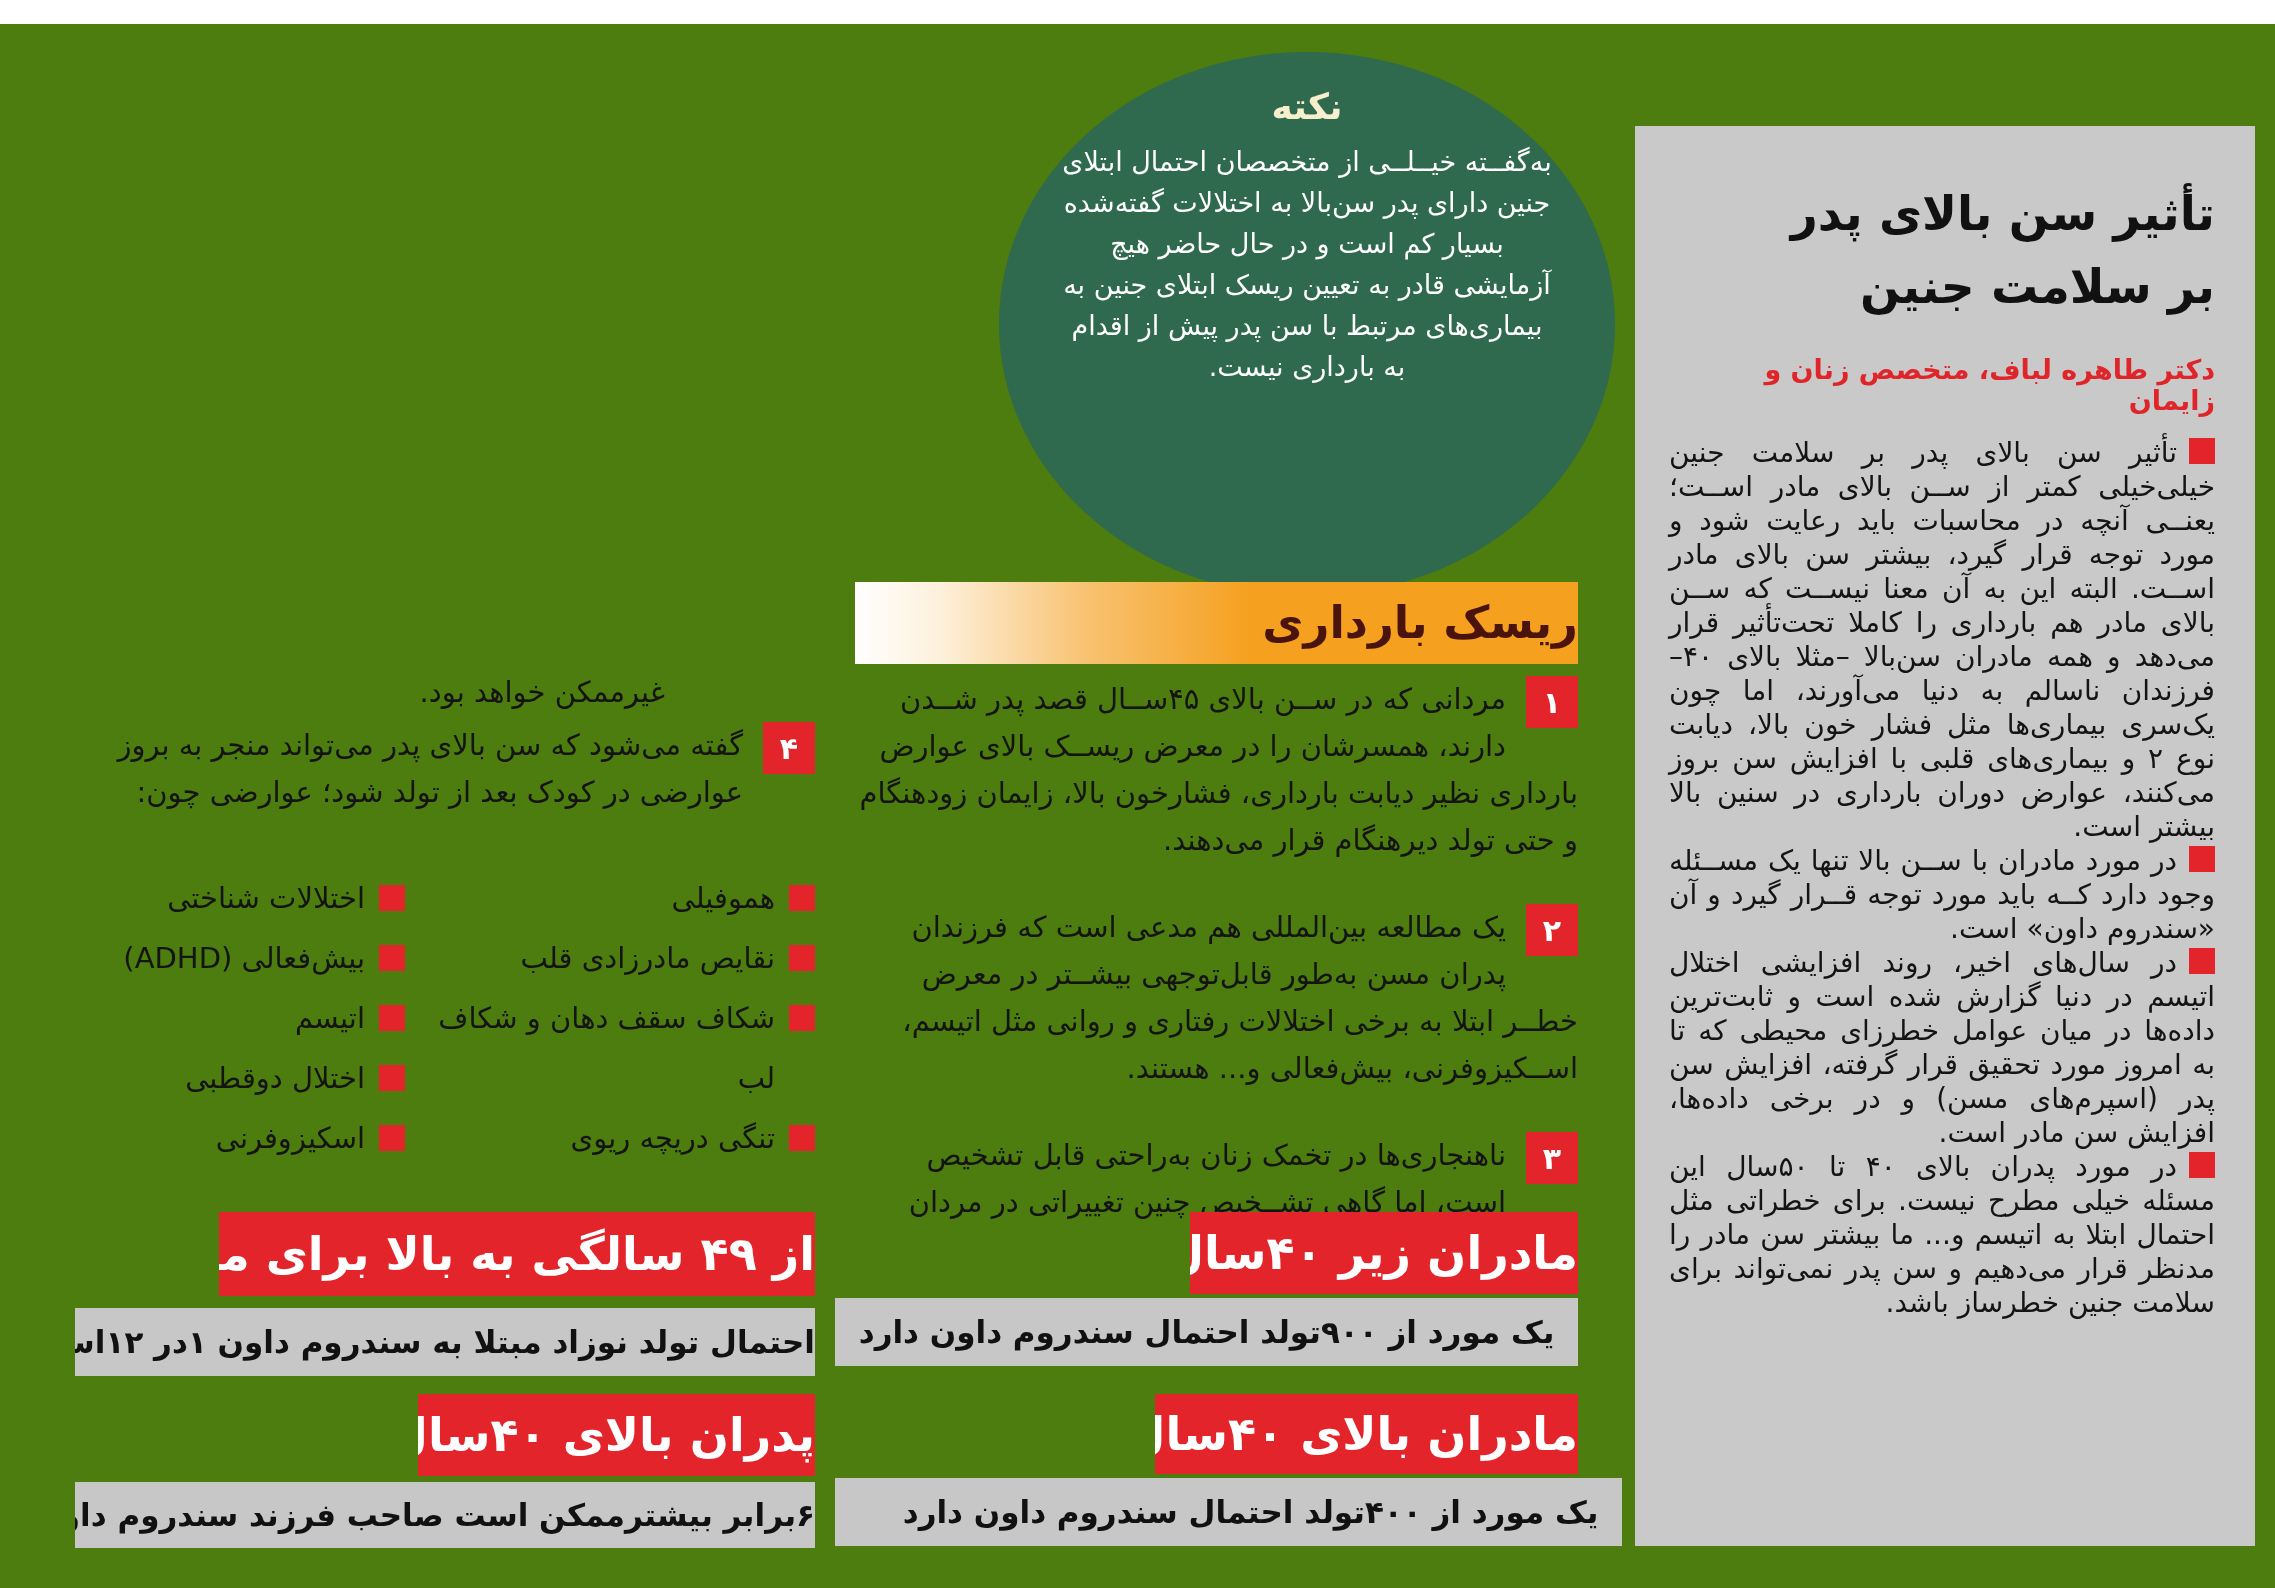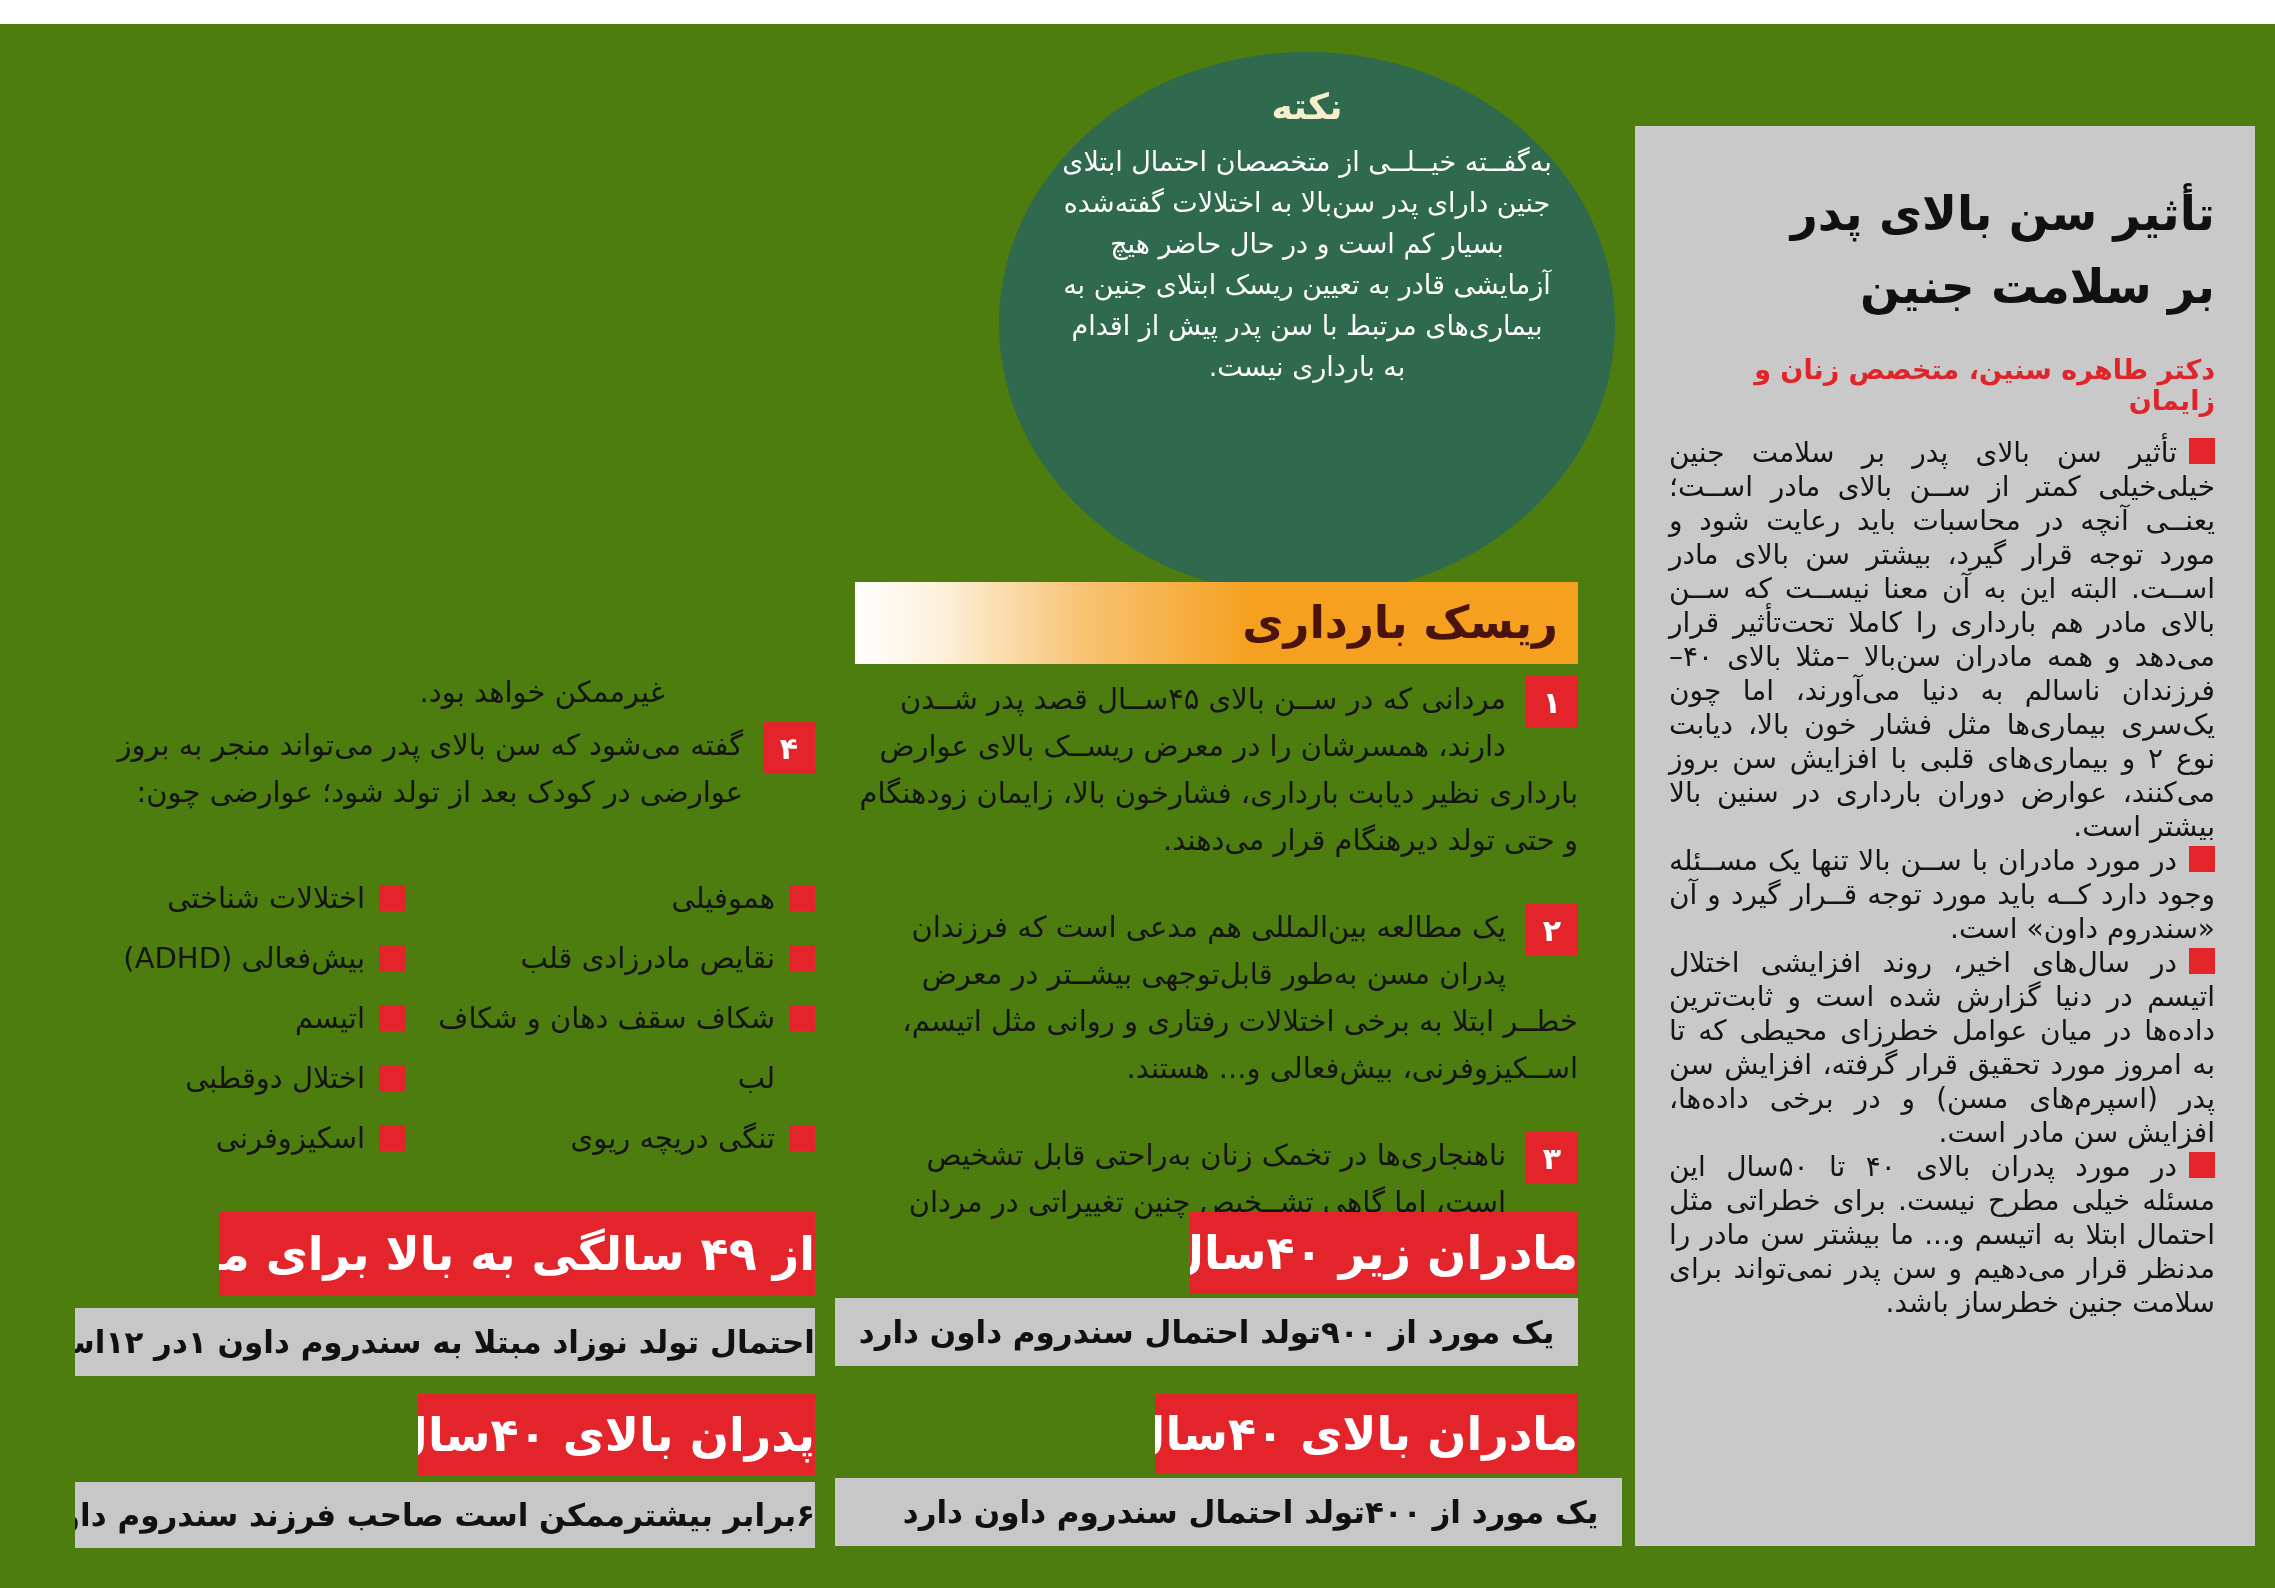--- a/index.html
+++ b/index.html
@@ -87,21 +87,21 @@
     left: 855px; top: 558px;
     width: 723px; height: 82px;
     background: linear-gradient(to left, #f5a01e 0%, #f5a01e 45%, #f8c271 68%, #fdf0da 88%, #ffffff 100%);
   }
   .risk-bar-title {
     font-size: 45px;
     font-weight: bold;
     color: #4a140d;
     line-height: 82px;
     text-align: right;
-    padding-right: 20px;
+    padding-right: 0;
   }
 
   
   .mid-col {
     position: absolute;
     left: 855px; top: 652px;
     width: 723px;
   }
   .left-col {
     position: absolute;
@@ -202,21 +202,21 @@
   <div class="note-circle">
     <div class="note-title">نکته</div>
     <div class="note-body">به‌گفــته خیــلــی از متخصصان احتمال ابتلای جنین دارای پدر سن‌بالا به اختلالات گفته‌شده بسیار کم است و در حال حاضر هیچ آزمایشی قادر به تعیین ریسک ابتلای جنین به بیماری‌های مرتبط با سن پدر پیش از اقدام به بارداری نیست.</div>
   </div>
 
   <div class="gray-panel">
     <h1 class="article-title">
       <span>تأثیر سن بالای پدر</span><br>
       <span>بر سلامت جنین</span>
     </h1>
-    <div class="article-byline">دکتر طاهره سنین، متخصص زنان و زایمان</div>
+    <div class="article-byline">دکتر طاهره لباف، متخصص زنان و زایمان</div>
     <div class="article-body">
       <p><span class="sq-bullet"></span><span>تأثیر سن بالای پدر بر سلامت جنین خیلی‌خیلی کمتر از ســن بالای مادر اســت؛ یعنــی آنچه در محاسبات باید رعایت شود و مورد توجه قرار گیرد، بیشتر سن بالای مادر اســت. البته این به آن معنا نیســت که ســن بالای مادر هم بارداری را کاملا تحت‌تأثیر قرار می‌دهد و همه مادران سن‌بالا –مثلا بالای ۴۰– فرزندان ناسالم به دنیا می‌آورند، اما چون یک‌سری بیماری‌ها مثل فشار خون بالا، دیابت نوع ۲ و بیماری‌های قلبی با افزایش سن بروز می‌کنند، عوارض دوران بارداری در سنین بالا بیشتر است.</span></p>
       <p><span class="sq-bullet"></span><span>در مورد مادران با ســن بالا تنها یک مســئله وجود دارد کــه باید مورد توجه قــرار گیرد و آن «سندروم داون» است.</span></p>
       <p><span class="sq-bullet"></span><span>در سال‌های اخیر، روند افزایشی اختلال اتیسم در دنیا گزارش شده است و ثابت‌ترین داده‌ها در میان عوامل خطرزای محیطی که تا به امروز مورد تحقیق قرار گرفته، افزایش سن پدر (اسپرم‌های مسن) و در برخی داده‌ها، افزایش سن مادر است.</span></p>
       <p><span class="sq-bullet"></span><span>در مورد پدران بالای ۴۰ تا ۵۰سال این مسئله خیلی مطرح نیست. برای خطراتی مثل احتمال ابتلا به اتیسم و... ما بیشتر سن مادر را مدنظر قرار می‌دهیم و سن پدر نمی‌تواند برای سلامت جنین خطرساز باشد.</span></p>
     </div>
   </div>
 
   <div class="risk-bar">
     <div class="risk-bar-title">ریسک بارداری</div>

